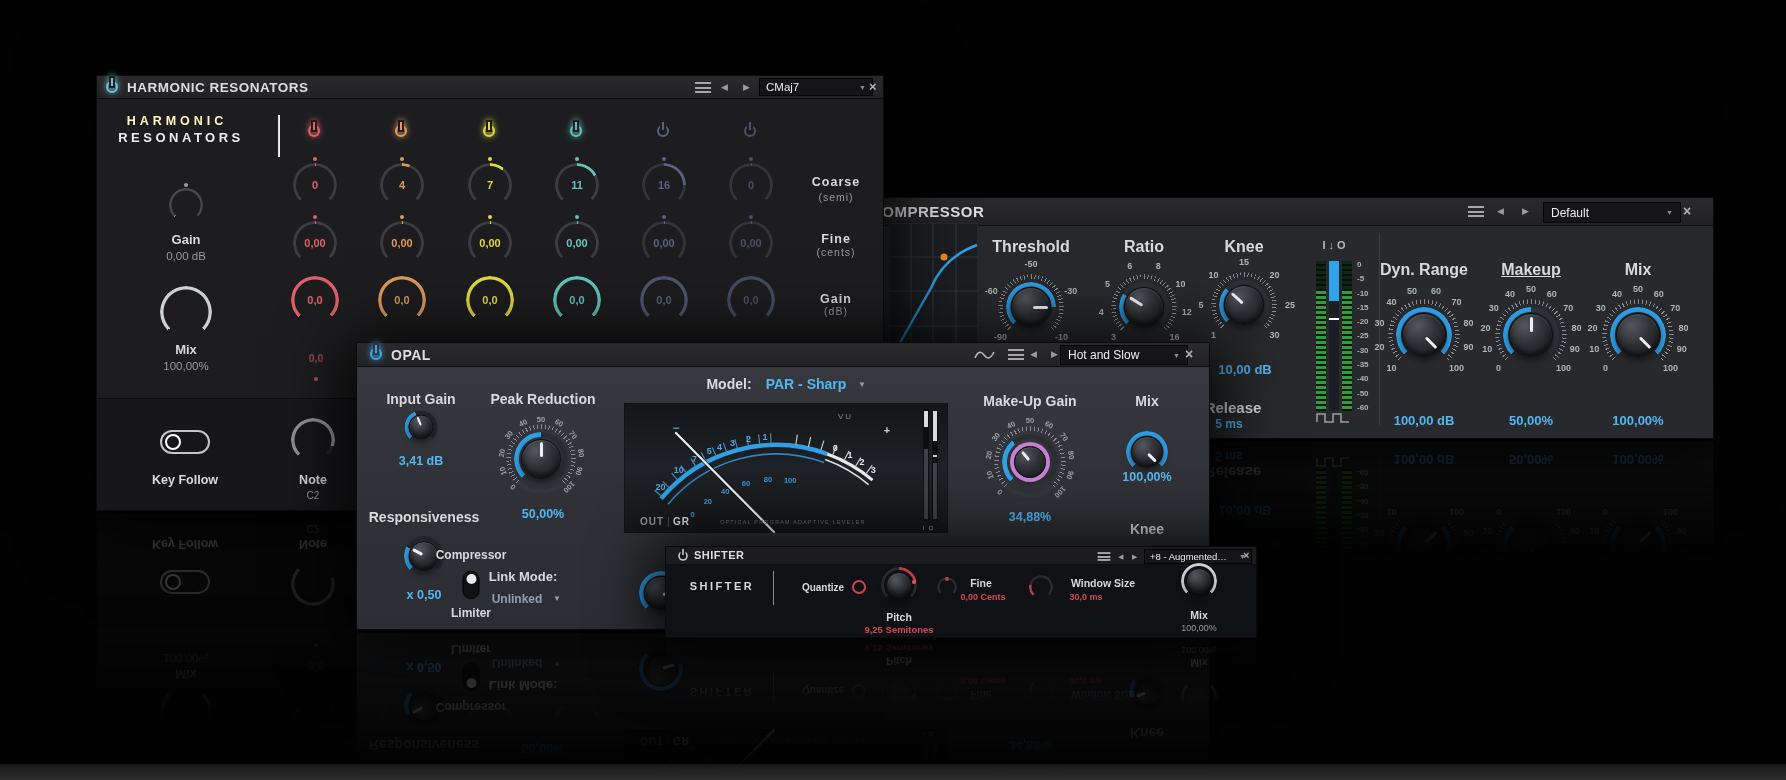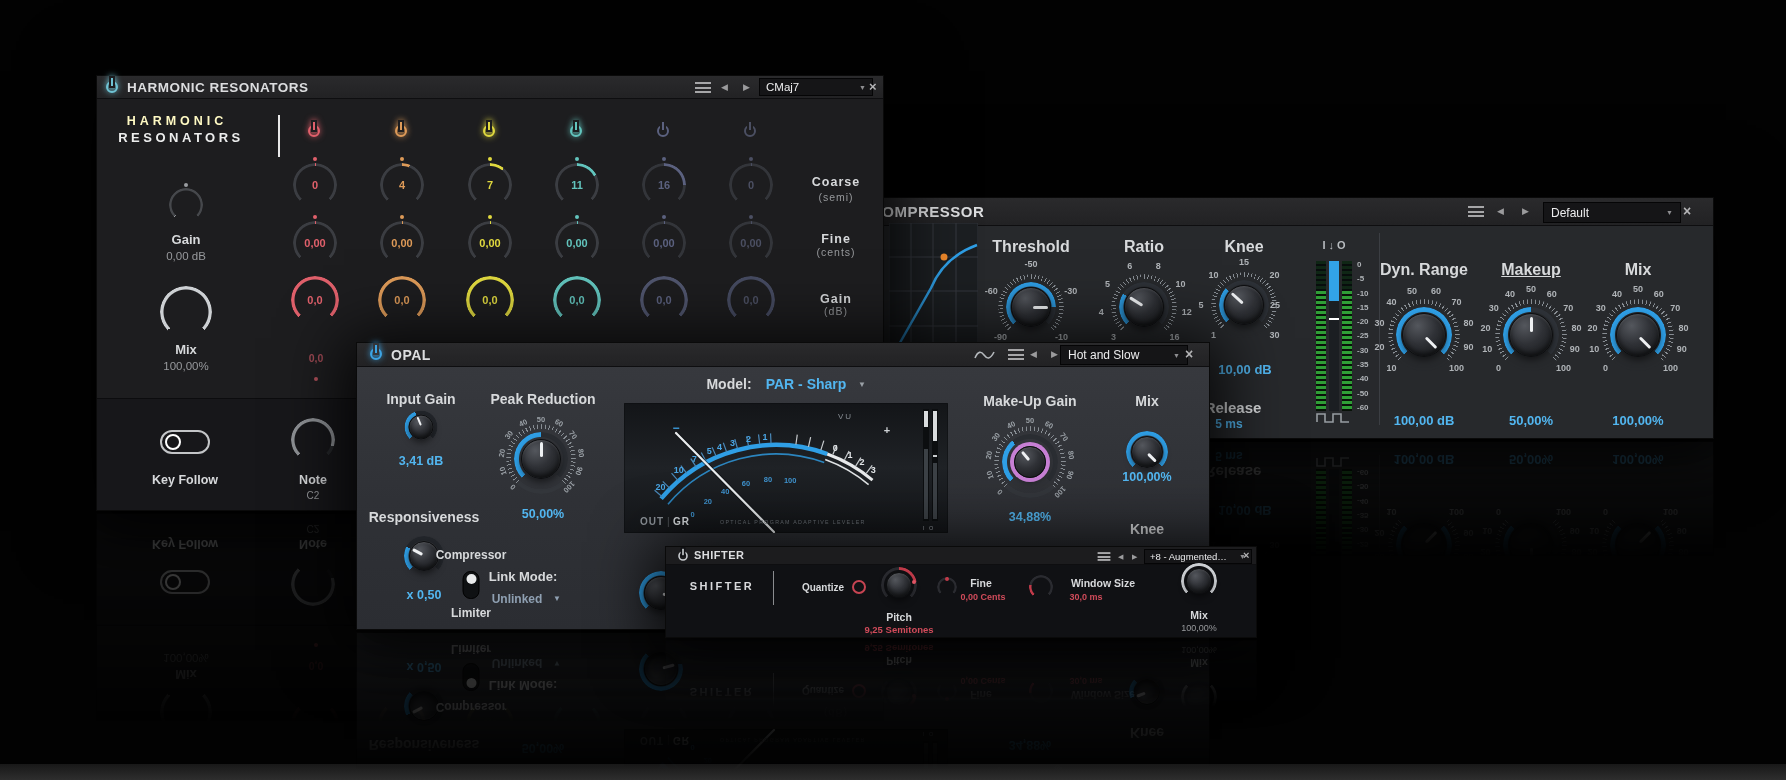--- a/index.html
+++ b/index.html
@@ -144,21 +144,21 @@
         <div class="k-arc" style="background: conic-gradient(from -135deg, rgb(46, 50, 56) 0deg, rgb(46, 50, 56) 0deg, rgb(47, 159, 230) 0deg, rgb(47, 159, 230) 87deg, rgb(46, 50, 56) 87deg, rgb(46, 50, 56) 270deg, transparent 270deg, transparent 360deg); mask-image: radial-gradient(closest-side, transparent calc(100% - 5px), rgb(0, 0, 0) calc(100% - 4px));"></div>
         <div class="k-body" style="inset: 5px;"></div>
         <div class="k-ptrw" style="transform: rotate(-48deg);">
           <i class="k-ptr" style="top: 8.2px; height: 14.4px;"></i>
         </div>
         <span class="k-lbl" style="left: -5.40559px; top: 55.4056px;">1</span>
         <span class="k-lbl" style="left: -18px; top: 25px;">5</span>
         <span class="k-lbl" style="left: -5.40559px; top: -5.40559px;">10</span>
         <span class="k-lbl" style="left: 25px; top: -18px;">15</span>
         <span class="k-lbl" style="left: 55.4056px; top: -5.40559px;">20</span>
-        <span class="k-lbl" style="left: 56px; top: 25px;">25</span>
+        <span class="k-lbl" style="left: 71px; top: 25px;">25</span>
         <span class="k-lbl" style="left: 55.4056px; top: 55.4056px;">30</span>
       </div>
     <span class="val" style="left:554px;top:171px;font-size:13px;">10,00 dB</span>
 
     <span class="lab" style="left:542px;top:209px;font-size:15px;">Release</span>
     <span class="val" style="left:538px;top:226px;font-size:12px;">5 ms</span>
 
     <span class="lab" style="left:643px;top:47px;font-size:11px;color:#b8bcc0;">I ↓ O</span>
     <div class="mcol" style="left:625px;top:63px;">
       <div class="mbar io"></div>

